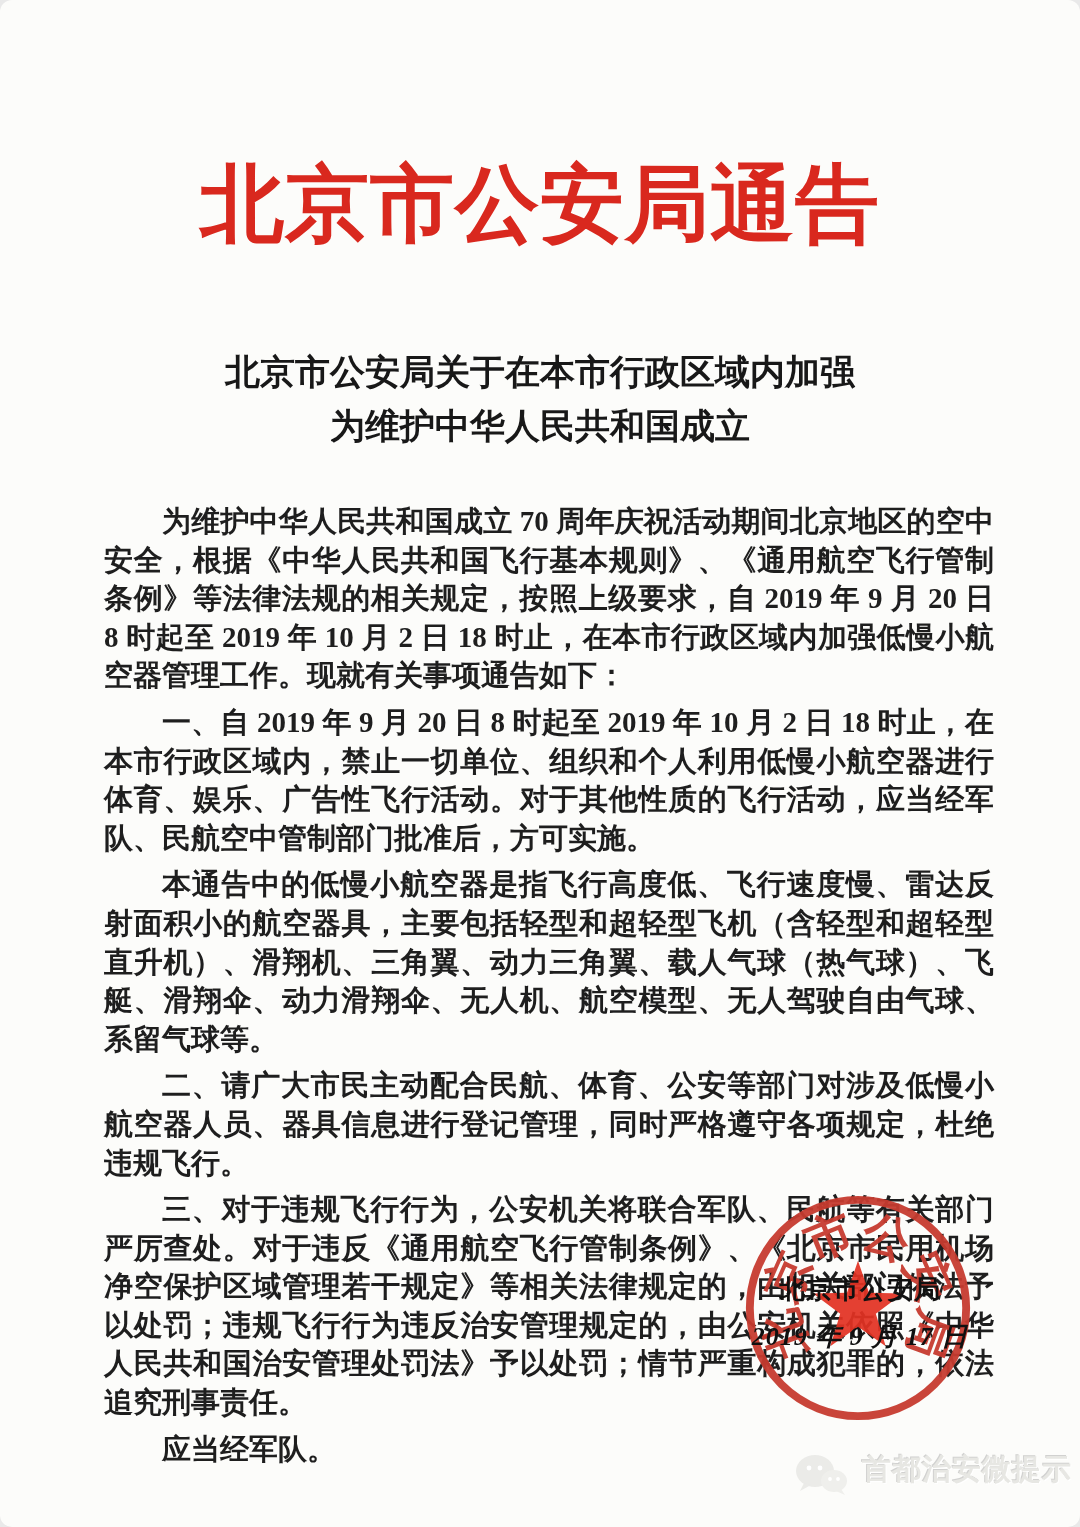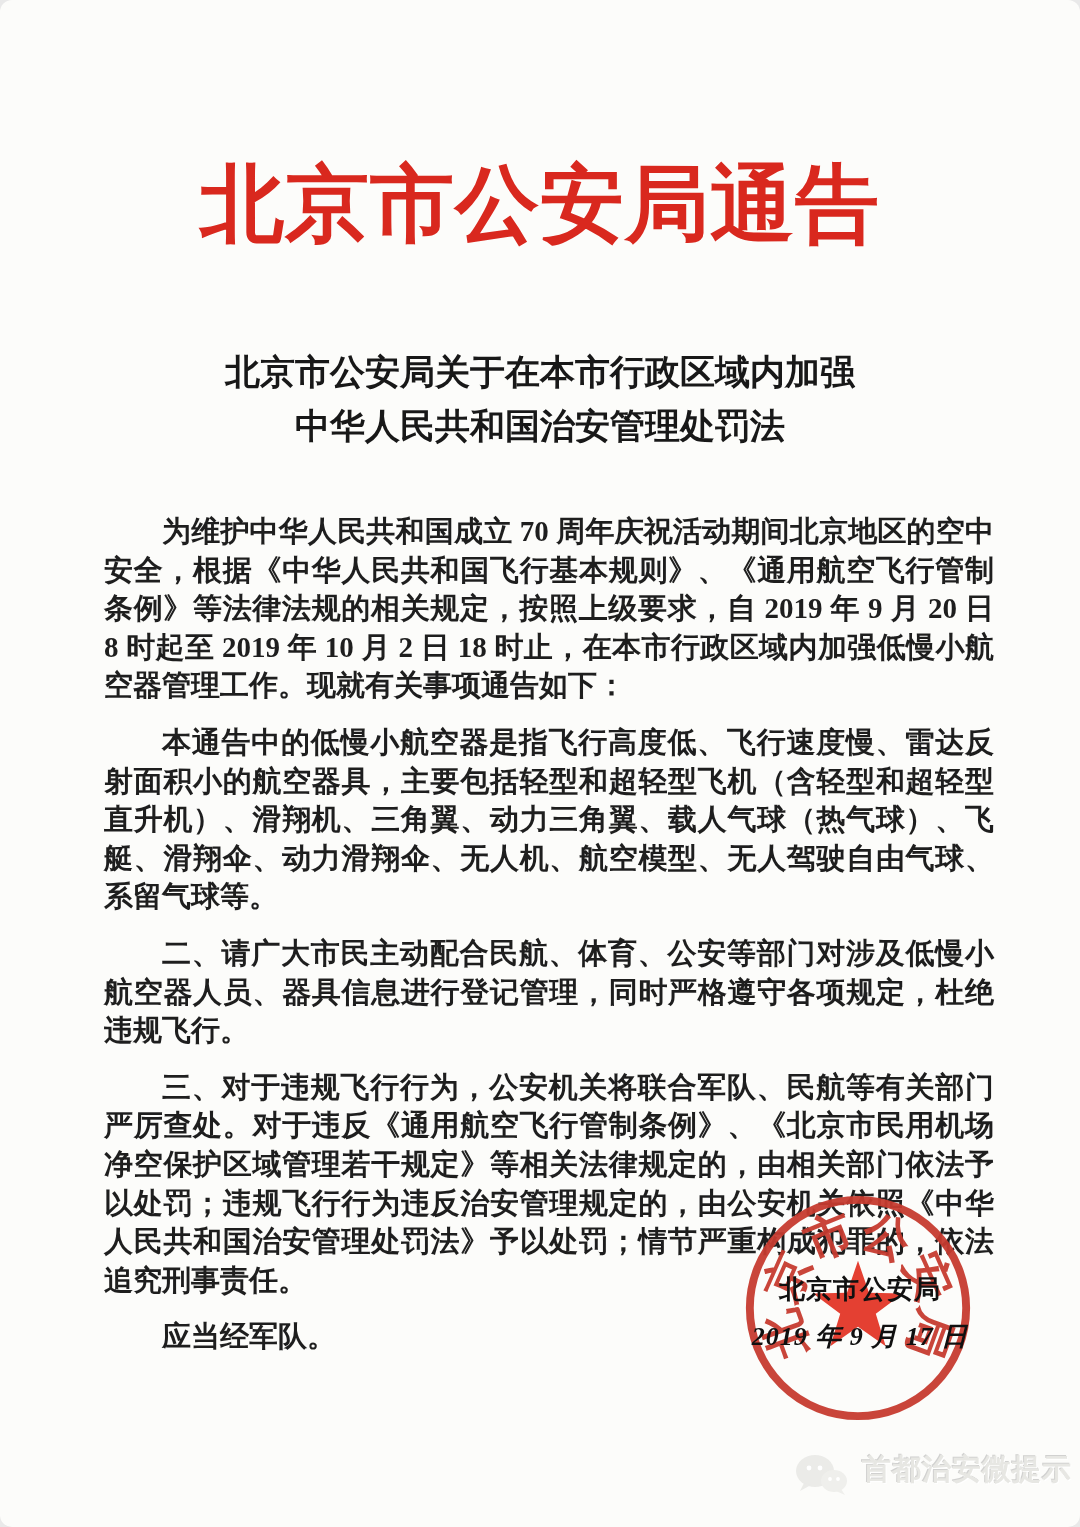--- a/index.html
+++ b/index.html
@@ -28,21 +28,21 @@
     color:#181818;
     line-height:54px;
   }
   .body-text {
     position:absolute; top:494px; left:104px; right:86px;
     font-size:29px; font-weight:bold;
     color:#1e1e1e;
     line-height:38.6px;
     text-align:justify;
   }
-  .body-text p { margin:18px 0 4px 0; text-indent:2em; }
+  .body-text p { margin:8px 0 4px 0; text-indent:2em; }
   .signature {
     position:absolute; top:1272px; left:730px; width:260px;
     text-align:center; font-weight:bold; color:#101010;
     z-index:3;
   }
   .signature .agency { font-size:26px; letter-spacing:1px; }
   .signature .date   { font-size:26px; margin-top:12px; letter-spacing:1px;font-style:italic; }
   .seal {
     position:absolute; top:1190px; left:740px;
     width:236px; height:236px;
@@ -68,25 +68,26 @@
 </style>
 </head>
 <body>
 
 <div class="page">
 
   <div class="title">北京市公安局通告</div>
 
   <div class="subtitle">
     <div>北京市公安局关于在本市行政区域内加强</div>
-    <div>中华人民共和国治安管理处罚法</div>
+    <div>为维护中华人民共和国成立</div>
   </div>
 
   <div class="body-text">
     <p>为维护中华人民共和国成立 70 周年庆祝活动期间北京地区的空中安全，根据《中华人民共和国飞行基本规则》、《通用航空飞行管制条例》等法律法规的相关规定，按照上级要求，自 2019 年 9 月 20 日 8 时起至 2019 年 10 月 2 日 18 时止，在本市行政区域内加强低慢小航空器管理工作。现就有关事项通告如下：</p>
+    <p>一、自 2019 年 9 月 20 日 8 时起至 2019 年 10 月 2 日 18 时止，在本市行政区域内，禁止一切单位、组织和个人利用低慢小航空器进行体育、娱乐、广告性飞行活动。对于其他性质的飞行活动，应当经军队、民航空中管制部门批准后，方可实施。</p>
     <p>本通告中的低慢小航空器是指飞行高度低、飞行速度慢、雷达反射面积小的航空器具，主要包括轻型和超轻型飞机（含轻型和超轻型直升机）、滑翔机、三角翼、动力三角翼、载人气球（热气球）、飞艇、滑翔伞、动力滑翔伞、无人机、航空模型、无人驾驶自由气球、系留气球等。</p>
     <p>二、请广大市民主动配合民航、体育、公安等部门对涉及低慢小航空器人员、器具信息进行登记管理，同时严格遵守各项规定，杜绝违规飞行。</p>
     <p>三、对于违规飞行行为，公安机关将联合军队、民航等有关部门严厉查处。对于违反《通用航空飞行管制条例》、《北京市民用机场净空保护区域管理若干规定》等相关法律规定的，由相关部门依法予以处罚；违规飞行行为违反治安管理规定的，由公安机关依照《中华人民共和国治安管理处罚法》予以处罚；情节严重构成犯罪的，依法追究刑事责任。</p>
     <p>应当经军队。</p>
   </div>
 
   <svg class="seal" viewBox="0 0 240 240">
     <circle cx="120" cy="120" r="110" fill="none" stroke="#c63b2f" stroke-width="8" stroke-opacity="0.95"></circle>
     <polygon points="120,72 131.2,104.6 165.7,105.2 138.1,125.9 148.2,158.8 120,139 91.8,158.8 101.9,125.9 74.3,105.2 108.8,104.6" fill="#e23222" fill-opacity="0.93"></polygon>
     <g fill-opacity="0.95">

